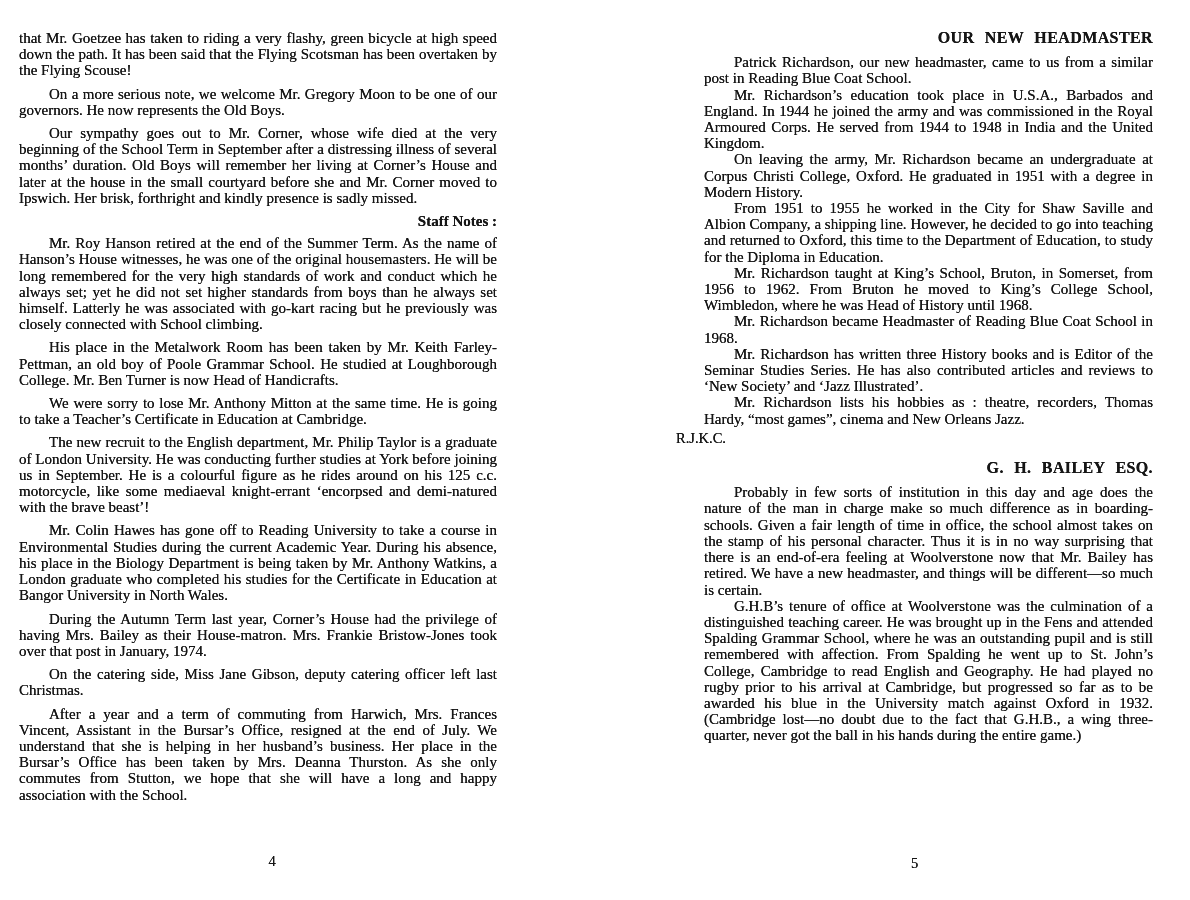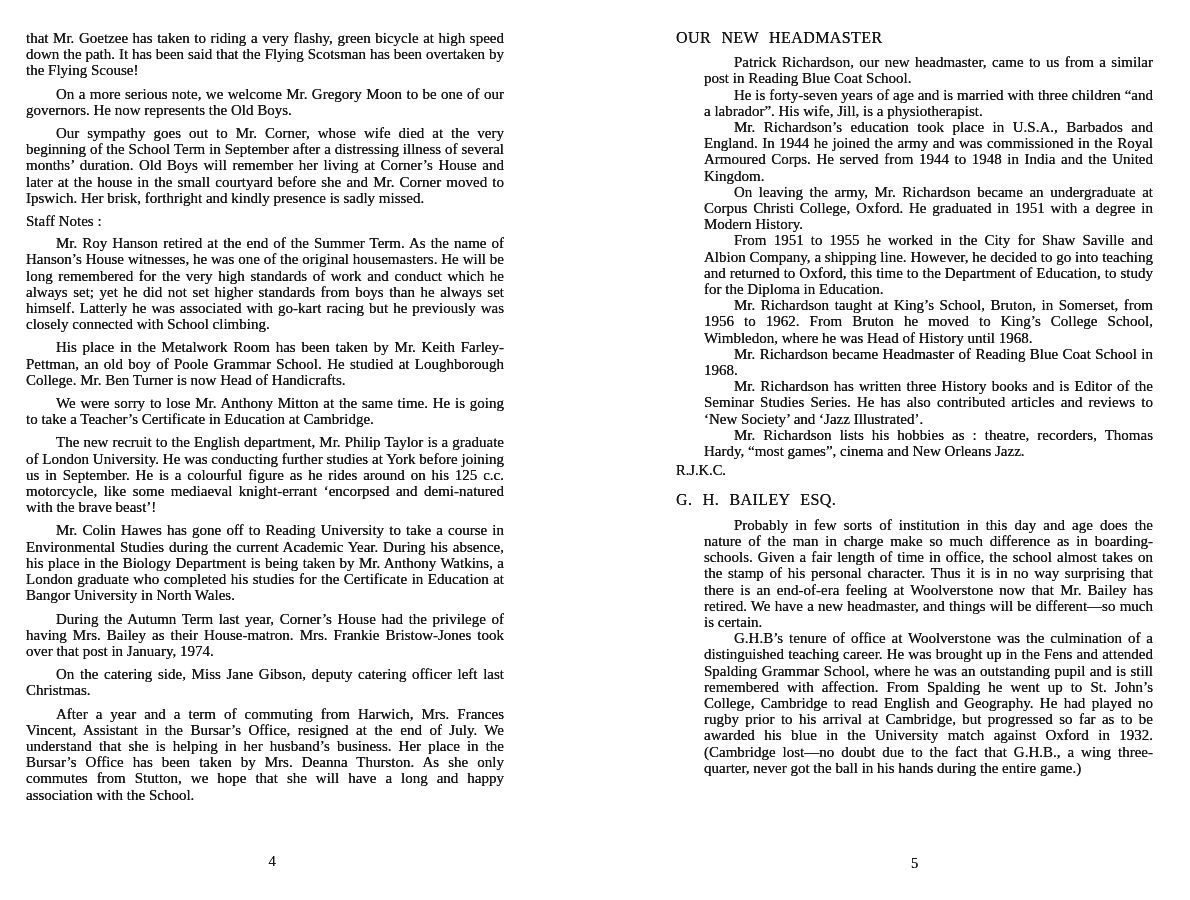--- a/index.html
+++ b/index.html
@@ -17,42 +17,42 @@
   .spread {
     position: relative;
     width: 1190px; height: 900px;
     overflow: hidden;
     background: var(--paper);
   }
   .page-col {
     position: absolute;
     top: 30px;
   }
-  .page-col.left  { left: 26px;  width: 478px; }
+  .page-col.left  { left: 19px;  width: 478px; }
   .page-col.right { left: 676px; width: 477px; }
   .blocks {
     font-size: 15px;
     line-height: 16.2px;
     text-align: justify;
     text-justify: inter-word;
     text-shadow: 0 0 0.4px currentColor; 
   }
   .para {
     margin: 0;
     text-indent: 30px;
   }
   .para.noindent { text-indent: 0; }
   
   .spacing-loose .para { margin-bottom: 7px; }
   .spacing-tight .para { margin-bottom: 0; margin-left: 28px; }
   .heading {
     font-size: 15px;
-    font-weight: 400;
+    font-weight: 700;
     margin: 0;
-    text-align: left;
+    text-align: right;
   }
   .heading.caps {
     font-size: 16px;
     letter-spacing: 0.4px;
     word-spacing: 6px;
     margin: 14px 0 8px 0;
   }
   .heading.caps:first-child { margin-top: 0; }
   .heading.runin {
     margin: 5px 0 6px 0;
@@ -89,21 +89,20 @@
         <p class="para">Mr. Colin Hawes has gone off to Reading University to take a course in Environmental Studies during the current Academic Year. During his absence, his place in the Biology Department is being taken by Mr. Anthony Watkins, a London graduate who completed his studies for the Certificate in Education at Bangor University in North Wales.</p>
         <p class="para">During the Autumn Term last year, Corner’s House had the privilege of having Mrs. Bailey as their House-matron. Mrs. Frankie Bristow-Jones took over that post in January, 1974.</p>
         <p class="para">On the catering side, Miss Jane Gibson, deputy catering officer left last Christmas.</p>
         <p class="para">After a year and a term of commuting from Harwich, Mrs. Frances Vincent, Assistant in the Bursar’s Office, resigned at the end of July. We understand that she is helping in her husband’s business. Her place in the Bursar’s Office has been taken by Mrs. Deanna Thurston. As she only commutes from Stutton, we hope that she will have a long and happy association with the School.</p>
       </div>
   </section>
   <section class="page-col right">
     <div class="blocks spacing-tight" id="right-blocks">
         <h2 class="heading caps">OUR NEW HEADMASTER</h2>
         <p class="para">Patrick Richardson, our new headmaster, came to us from a similar post in Reading Blue Coat School.</p>
-        <p class="para">He is forty-seven years of age and is married with three children “and a labrador”. His wife, Jill, is a physiotherapist.</p>
         <p class="para">Mr. Richardson’s education took place in U.S.A., Barbados and England. In 1944 he joined the army and was commissioned in the Royal Armoured Corps. He served from 1944 to 1948 in India and the United Kingdom.</p>
         <p class="para">On leaving the army, Mr. Richardson became an undergraduate at Corpus Christi College, Oxford. He graduated in 1951 with a degree in Modern History.</p>
         <p class="para">From 1951 to 1955 he worked in the City for Shaw Saville and Albion Company, a shipping line. However, he decided to go into teaching and returned to Oxford, this time to the Department of Education, to study for the Diploma in Education.</p>
         <p class="para">Mr. Richardson taught at King’s School, Bruton, in Somerset, from 1956 to 1962. From Bruton he moved to King’s College School, Wimbledon, where he was Head of History until 1968.</p>
         <p class="para">Mr. Richardson became Headmaster of Reading Blue Coat School in 1968.</p>
         <p class="para">Mr. Richardson has written three History books and is Editor of the Seminar Studies Series. He has also contributed articles and reviews to ‘New Society’ and ‘Jazz Illustrated’.</p>
         <p class="para">Mr. Richardson lists his hobbies as : theatre, recorders, Thomas Hardy, “most games”, cinema and New Orleans Jazz.</p>
         <p class="signature">R.J.K.C.</p>
         <h2 class="heading caps">G. H. BAILEY ESQ.</h2>
         <p class="para">Probably in few sorts of institution in this day and age does the nature of the man in charge make so much difference as in boarding-schools. Given a fair length of time in office, the school almost takes on the stamp of his personal character. Thus it is in no way surprising that there is an end-of-era feeling at Woolverstone now that Mr. Bailey has retired. We have a new headmaster, and things will be different—so much is certain.</p>

